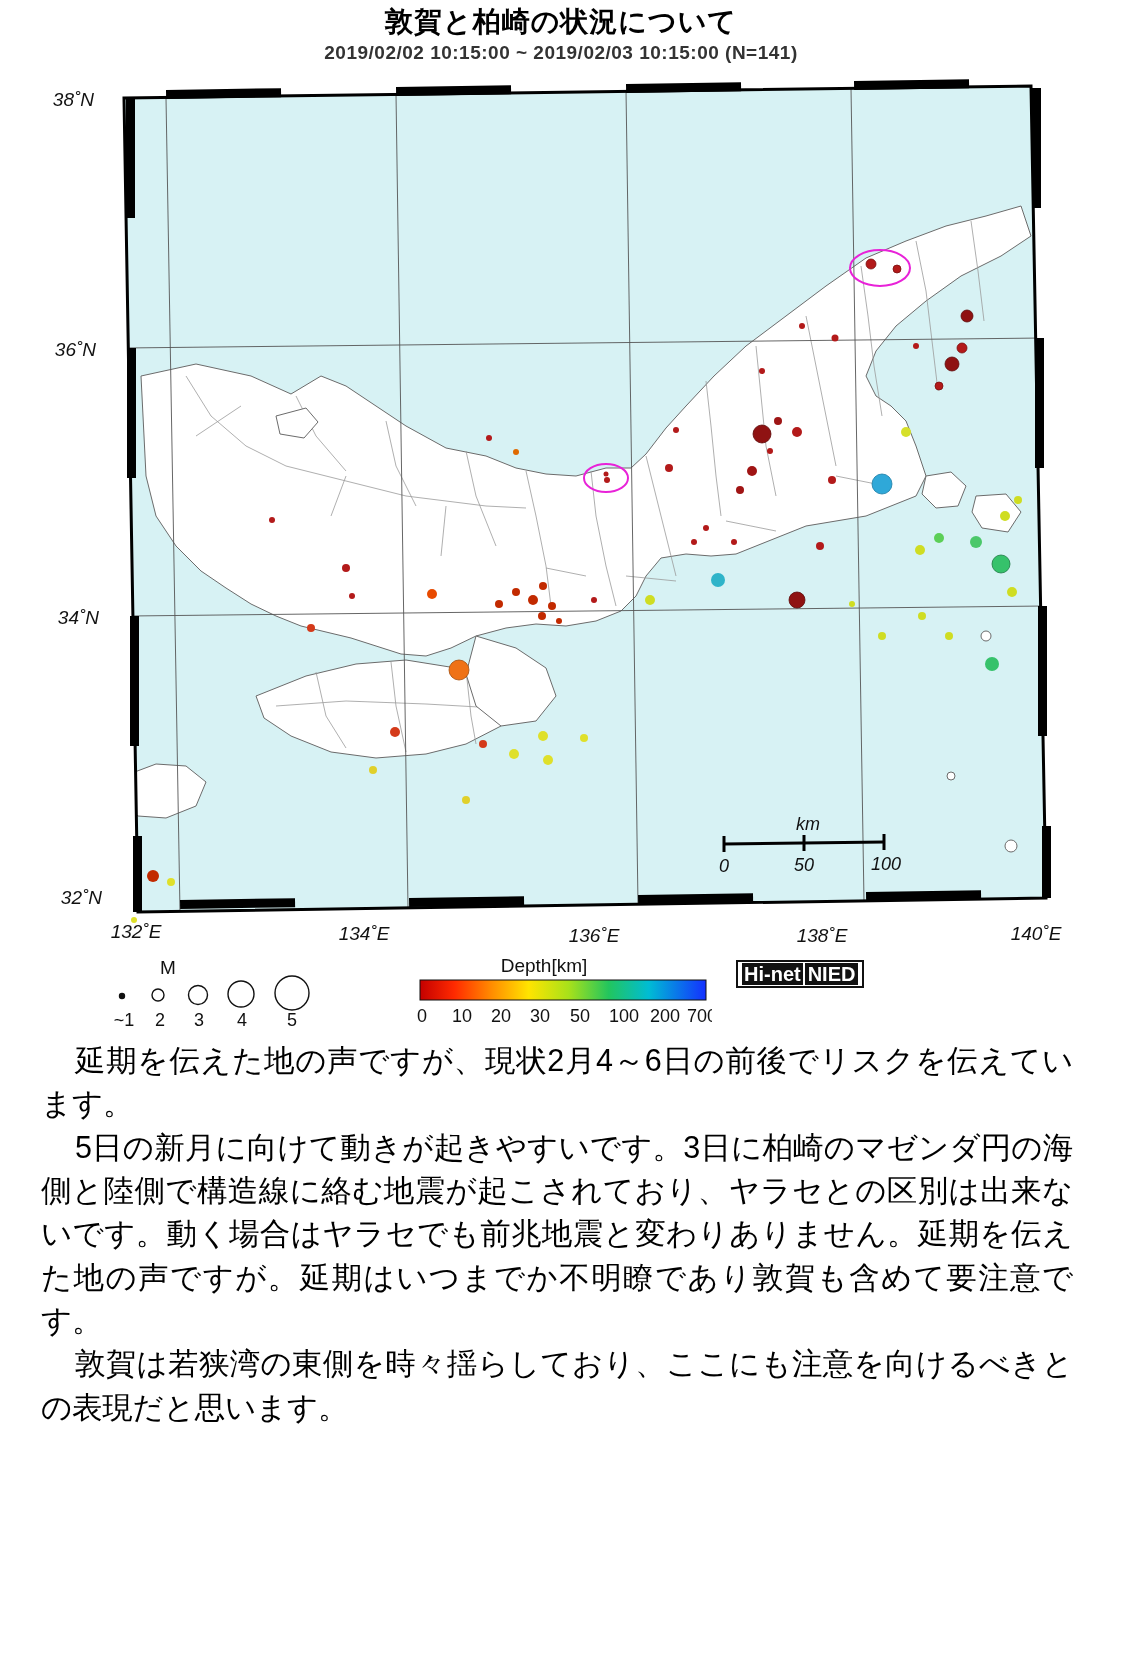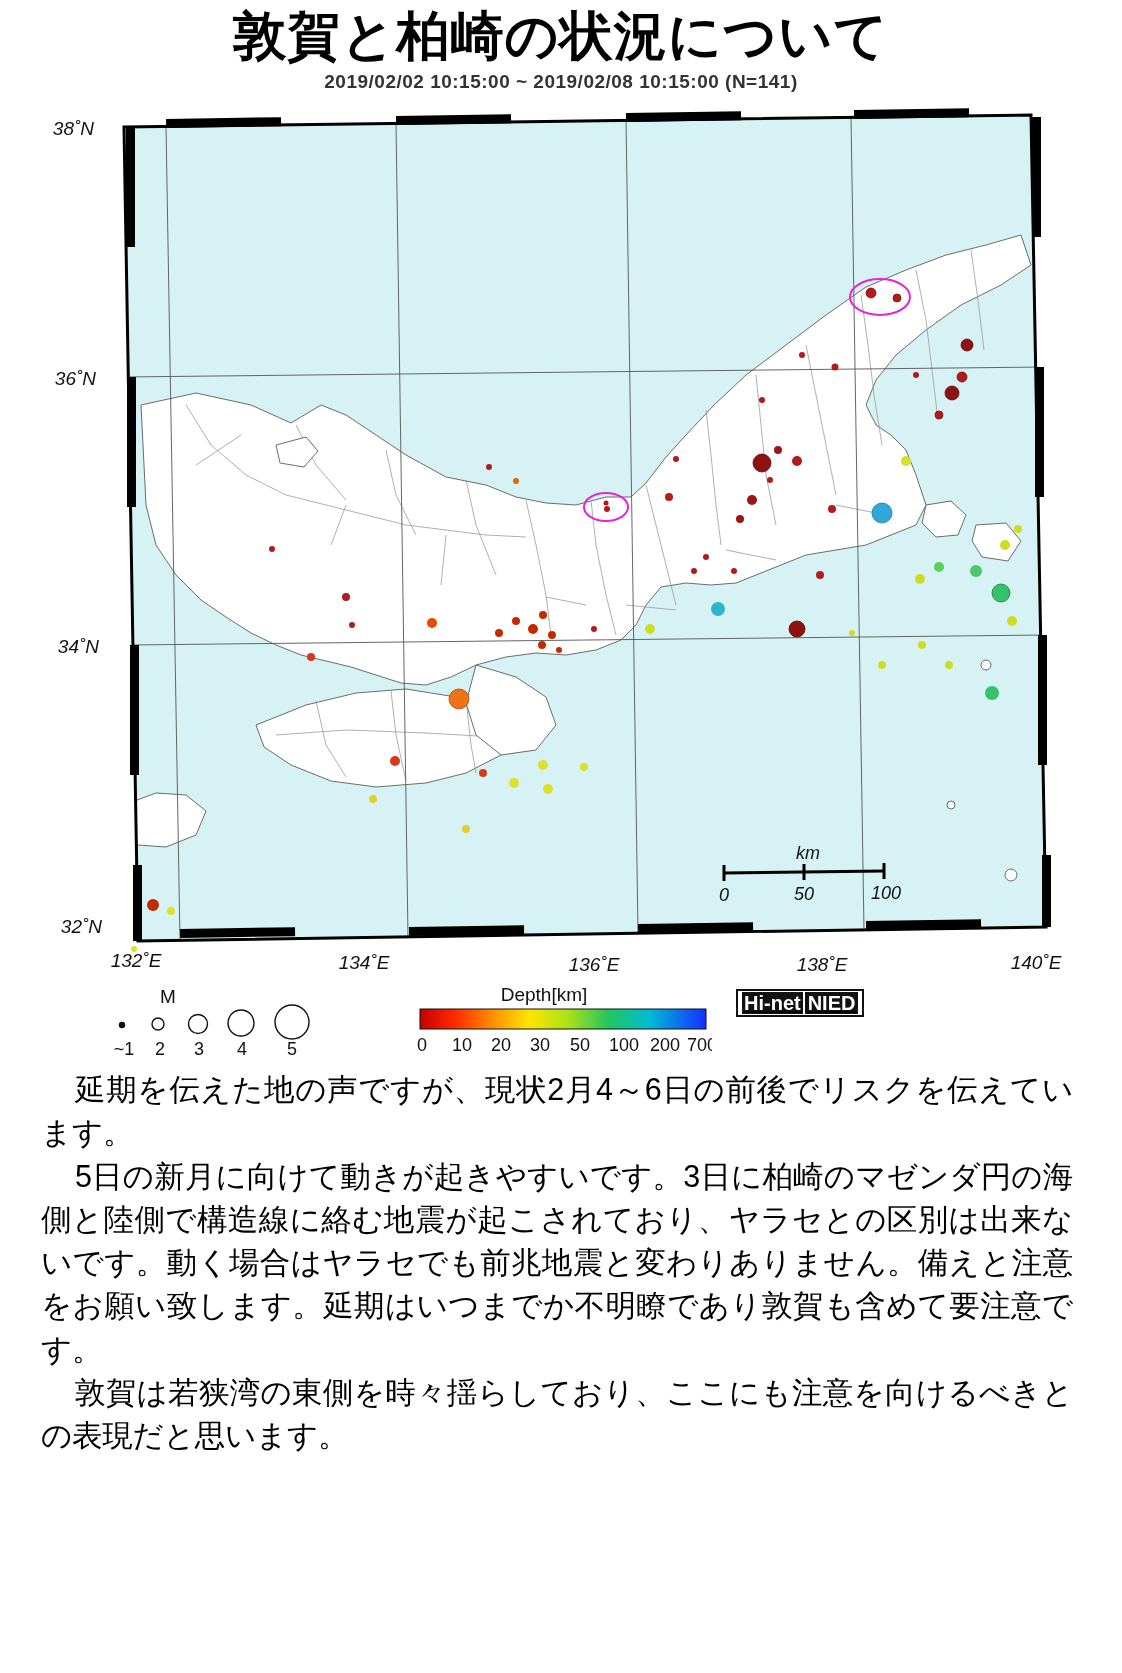--- a/index.html
+++ b/index.html
@@ -14,21 +14,21 @@
     color: #000;
     overflow: hidden;
   }
   .page {
     position: relative;
     width: 1122px;
     height: 1673px;
   }
   .title {
     text-align: center;
-    font-size: 53px;
+    font-size: 28px;
     font-weight: 700;
     letter-spacing: 1px;
     margin: 6px 0 0 0;
     line-height: 1.15;
   }
   .subtitle {
     text-align: center;
     font-size: 19px;
     font-weight: 700;
     color: #333;
@@ -69,21 +69,20 @@
     position: absolute;
     left: 690px;
     top: 2px;
     background: #ffffff;
     border: 2px solid #111;
     padding: 1px 4px;
     font-size: 20px;
     font-weight: 700;
     letter-spacing: 0px;
     line-height: 1.1;
-    text-decoration: underline;
   }
   .hinet-badge .hi {
     background: #111;
     color: #fff;
     padding: 0 2px;
   }
   .hinet-badge .nied {
     background: #111;
     color: #fff;
     padding: 0 3px;
@@ -104,21 +103,21 @@
   svg text {
     font-family: "Liberation Sans", sans-serif;
   }
 </style>
 </head>
 <body>
 
 <div class="page">
 
   <h1 class="title">敦賀と柏崎の状況について</h1>
-  <div class="subtitle">2019/02/02 10:15:00 ~ 2019/02/08 10:15:00 (N=141)</div>
+  <div class="subtitle">2019/02/02 10:15:00 ~ 2019/02/03 10:15:00 (N=141)</div>
 
   <div class="map-wrap">
     <svg class="map-svg" width="1030" height="870" viewBox="0 0 1030 870">
       <defs>
         <clipPath id="mapclip">
           <polygon points="78,22 985,10 1000,822 92,836"></polygon>
         </clipPath>
         <linearGradient id="depthgrad" x1="0" x2="1" y1="0" y2="0">
           <stop offset="0%" stop-color="#c40000"></stop>
           <stop offset="12%" stop-color="#ff2a00"></stop>
@@ -367,17 +366,17 @@
       </svg>
     </div>
 
     <div class="hinet-badge">
       <span class="hi">Hi-net</span><span class="nied">NIED</span>
     </div>
   </div>
 
   <div class="body-text">
     <p>延期を伝えた地の声ですが、現状2月4～6日の前後でリスクを伝えています。</p>
-    <p>5日の新月に向けて動きが起きやすいです。3日に柏崎のマゼンダ円の海側と陸側で構造線に絡む地震が起こされており、ヤラセとの区別は出来ないです。動く場合はヤラセでも前兆地震と変わりありません。備えと注意をお願い致します。延期はいつまでか不明瞭であり敦賀も含めて要注意です。</p>
+    <p>5日の新月に向けて動きが起きやすいです。3日に柏崎のマゼンダ円の海側と陸側で構造線に絡む地震が起こされており、ヤラセとの区別は出来ないです。動く場合はヤラセでも前兆地震と変わりありません。延期を伝えた地の声ですが。延期はいつまでか不明瞭であり敦賀も含めて要注意です。</p>
     <p>敦賀は若狭湾の東側を時々揺らしており、ここにも注意を向けるべきとの表現だと思います。</p>
   </div>
 
 </div>
 
 </body></html>

